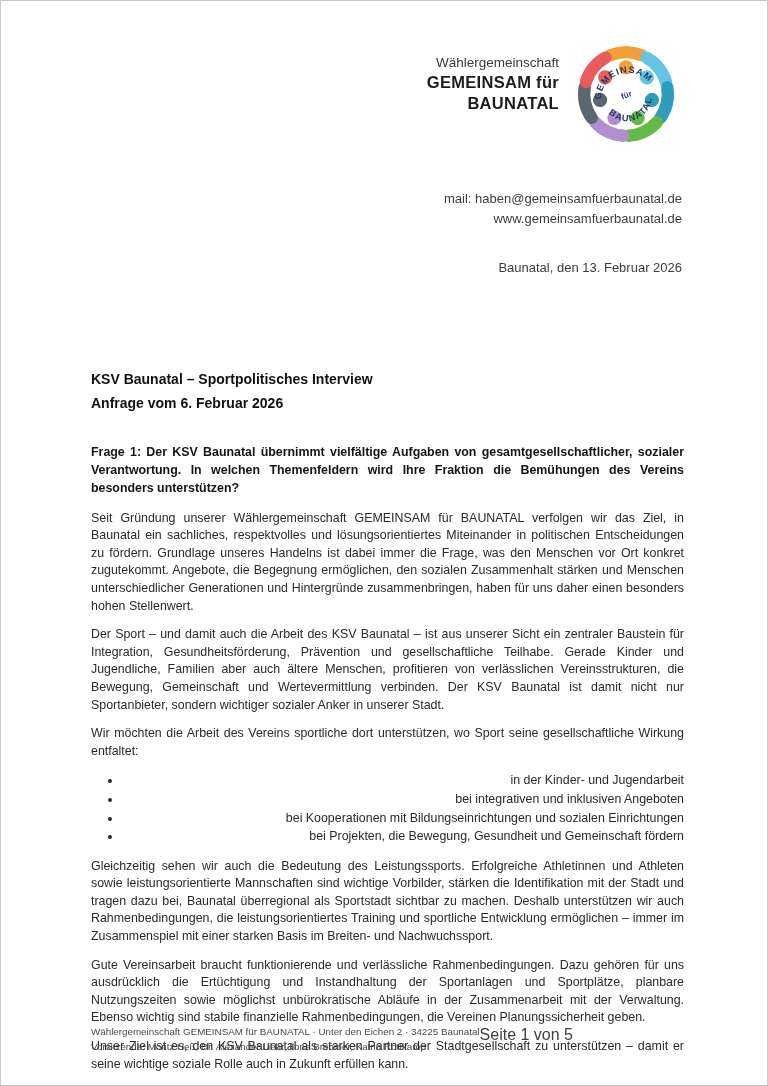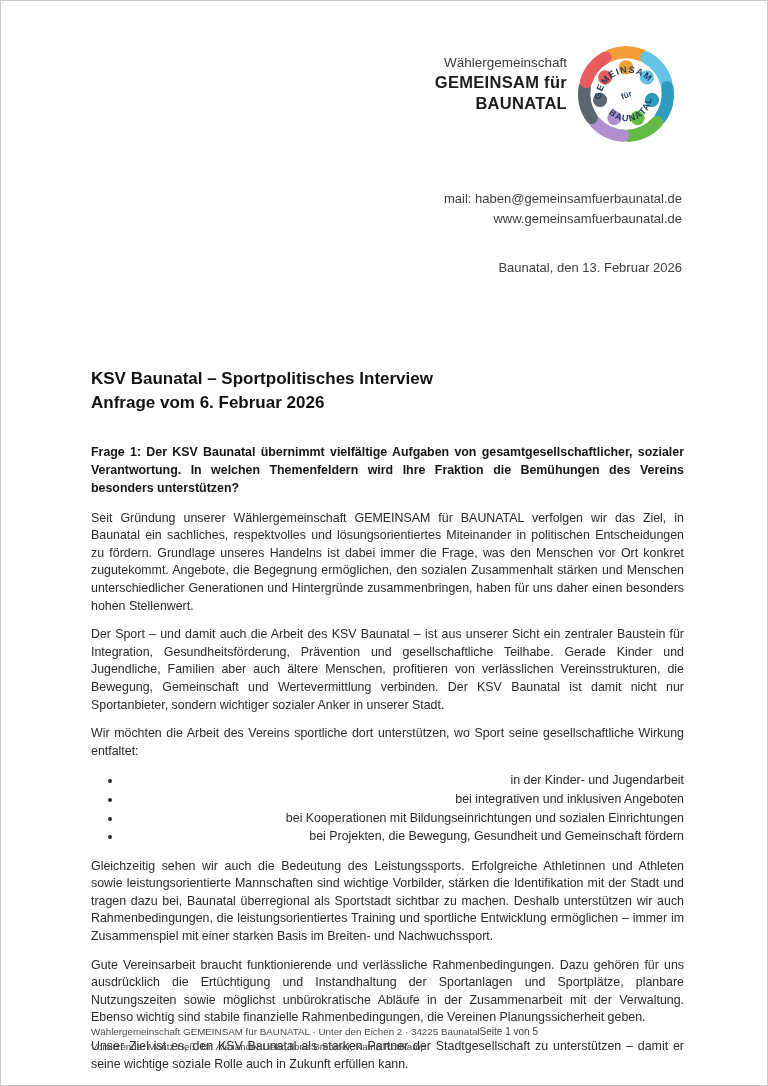--- a/index.html
+++ b/index.html
@@ -9,21 +9,21 @@
     background:#ffffff;
     box-sizing:border-box;
     border:1px solid #c9c9c9;
     font-family:"Liberation Sans","DejaVu Sans",sans-serif;
     color:#2a2a2a;
     overflow:hidden;
   }
   
   .letterhead{
     position:absolute;top:36px;right:84px;
-    display:flex;align-items:flex-start;gap:2px;
+    display:flex;align-items:flex-start;gap:10px;
   }
   .brand-text{
     text-align:right;
     padding-top:16px;
     color:#2e2e2e;
     white-space:nowrap;
   }
   .brand-line1{font-size:13.5px;line-height:19px;font-weight:400;color:#3a3a3a;}
   .brand-line2,.brand-line3{font-size:16.5px;line-height:21px;font-weight:700;color:#1c1c1c;letter-spacing:.3px;}
   .logo-box{width:114px;height:114px;flex:0 0 auto;}
@@ -37,32 +37,32 @@
   }
   .dateline{
     position:absolute;top:259px;right:85px;
     text-align:left;font-size:13px;color:#3d3d3d;
   }
   
   .content{
     position:absolute;left:90px;top:366px;width:593px;
     font-size:12.4px;line-height:17.6px;text-align:justify;
   }
-  .doc-title{font-size:17px;line-height:24px;font-weight:700;color:#111;text-align:left;margin:0 0 28px 0;}
+  .doc-title{font-size:14px;line-height:24px;font-weight:700;color:#111;text-align:left;margin:0 0 28px 0;}
   .question{font-weight:700;color:#141414;line-height:18.2px;margin:4px 0 12px 0;}
   .para{margin:0 0 11px 0;}
   ul.bullets{margin:11px 0 12px 0;padding:0 0 0 31px;list-style:disc;text-align:left;}
   ul.bullets li{line-height:18.6px;padding-left:1px;text-align:right;}
   
   .footer{
     position:absolute;left:90px;right:85px;top:1024px;
     display:flex;align-items:flex-start;
   }
   .footer-left{font-size:9.8px;line-height:14.5px;color:#4a4a4a;text-align:left;}
-  .footer-page{font-size:10px;color:#3d3d3d;white-space:nowrap;padding-top:1px;}
+  .footer-page{font-size:16px;color:#3d3d3d;white-space:nowrap;padding-top:1px;}
 </style>
 </head>
 <body>
 
 <div class="page">
 
   <div class="letterhead">
     <div class="brand-text">
       <div class="brand-line1">Wählergemeinschaft</div>
       <div class="brand-line2">GEMEINSAM für</div>

